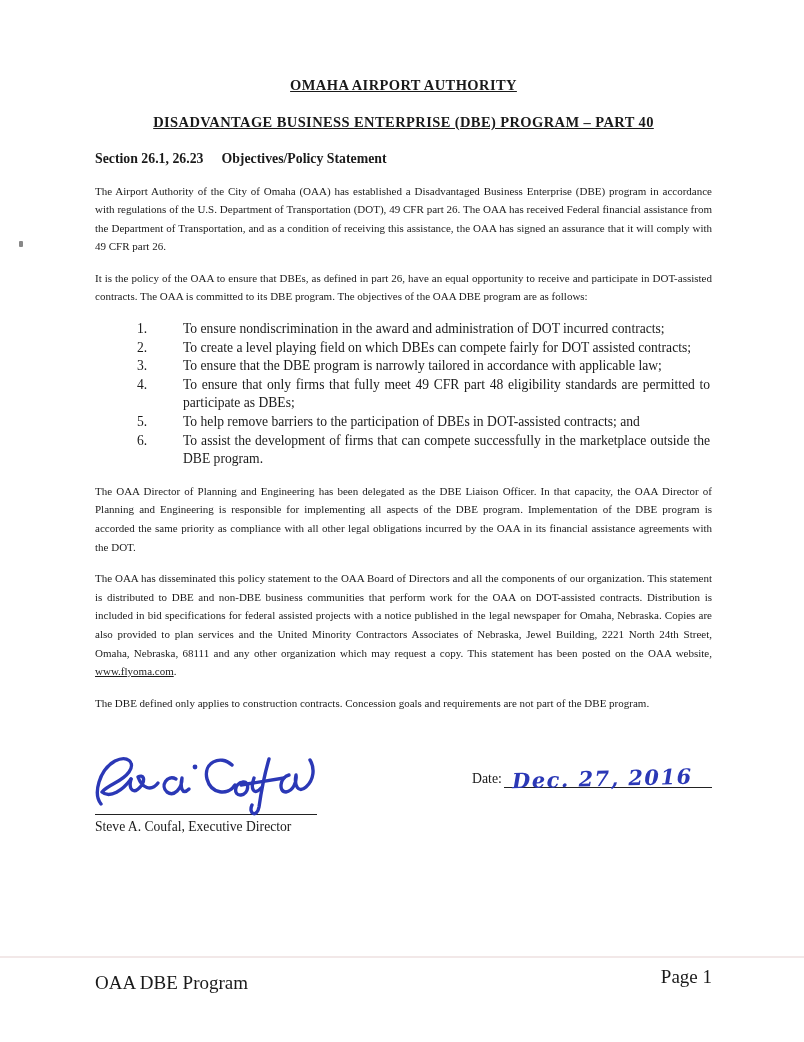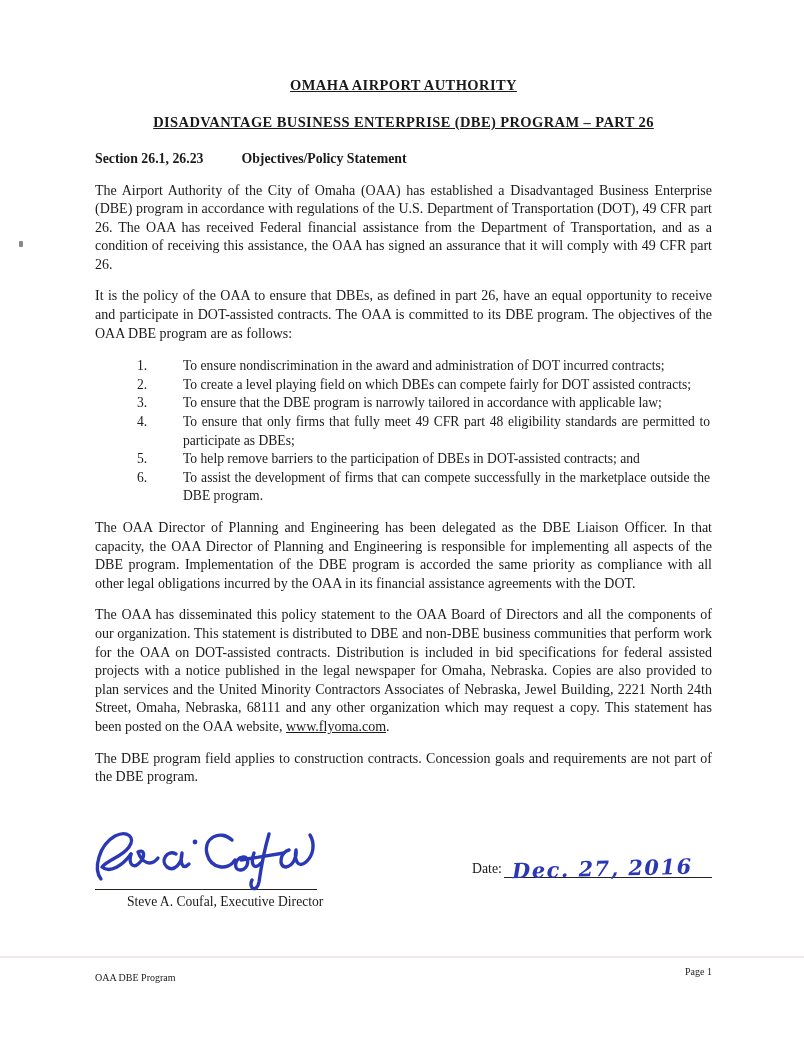--- a/index.html
+++ b/index.html
@@ -22,23 +22,23 @@
     text-decoration: underline;
     letter-spacing: 0.4px;
     margin: 0 0 19px 0;
   }
   .section-head {
     margin-top: 18px;
     font-weight: bold;
     font-size: 13.8px;
     line-height: 18.5px;
   }
-  .section-head .sec-title { margin-left: 38px; }
+  .section-head .sec-title { margin-left: 18px; }
   p.body-par {
-    font-size: 14px;
+    font-size: 11px;
     line-height: 18.6px;
     text-align: justify;
     margin: 13px 0 0 0;
   }
   .objectives { margin: 14px 0 0 42px; }
   .obj-row { display: flex; font-size: 13.6px; line-height: 18.6px; }
   .obj-num { width: 46px; flex: 0 0 46px; }
   .obj-text { flex: 1 1 auto; text-align: justify; padding-right: 2px; }
   .link-underline { text-decoration: underline; }
   .sig-row {
@@ -48,24 +48,24 @@
     justify-content: space-between;
   }
   .sig-left { width: 320px; }
   .sig-line-box {
     width: 222px;
     border-bottom: 1.6px solid #222;
     position: relative;
     height: 58px;
   }
   .sig-svg { position: absolute; left: -4px; bottom: -12px; }
-  .sig-printed { font-size: 13.6px; line-height: 18px; margin-top: 3px; margin-left: 32px; }
+  .sig-printed { font-size: 13.6px; line-height: 18px; margin-top: 3px; }
   .date-box {
     width: 240px;
-    margin-bottom: 33px;
+    margin-bottom: 48px;
     display: flex;
     align-items: flex-end;
   }
   .date-label { font-size: 13.8px; padding-bottom: 1px; }
   .date-line {
     flex: 1 1 auto;
     border-bottom: 1.4px solid #222;
     margin-left: 2px;
     position: relative;
     height: 30px;
@@ -95,35 +95,35 @@
     width: 4px; height: 6px;
     background: #555;
     border-radius: 1px;
     opacity: 0.7;
   }
   .footer {
     position: absolute;
     left: 95px; right: 92px; top: 966px;
     display: flex;
     justify-content: space-between;
-    font-size: 10px;
+    font-size: 19px;
     gap: 45px;
   }
   .footer-left { padding-top: 6px; }
   .footer-right { padding-top: 0; font-family: Liberation Serif, serif; }
 </style>
 </head>
 <body>
 
 <div class="page">
 
   <div class="speck"></div>
 
   <h1 class="doc-title">OMAHA AIRPORT AUTHORITY</h1>
-  <h1 class="doc-title">DISADVANTAGE BUSINESS ENTERPRISE (DBE) PROGRAM – PART 26</h1>
+  <h1 class="doc-title">DISADVANTAGE BUSINESS ENTERPRISE (DBE) PROGRAM – PART 40</h1>
 
   <div class="section-head">
     <span class="sec-num">Section 26.1, 26.23</span><span class="sec-title">Objectives/Policy Statement</span>
   </div>
 
   <p class="body-par">The Airport Authority of the City of Omaha (OAA) has established a Disadvantaged Business Enterprise (DBE) program in accordance with regulations of the U.S. Department of Transportation (DOT), 49 CFR part 26.  The OAA has received Federal financial assistance from the Department of Transportation, and as a condition of receiving this assistance, the OAA has signed an assurance that it will comply with 49 CFR part 26.</p>
 
   <p class="body-par">It is the policy of the OAA to ensure that DBEs, as defined in part 26, have an equal opportunity to receive and participate in DOT-assisted contracts.  The OAA is committed to its DBE program.  The objectives of the OAA DBE program are as follows:</p>
 
   <div class="objectives">
@@ -150,21 +150,21 @@
     <div class="obj-row">
       <span class="obj-num">6.</span>
       <div class="obj-text">To assist the development of firms that can compete successfully in the marketplace outside the DBE program.</div>
     </div>
   </div>
 
   <p class="body-par">The OAA Director of Planning and Engineering has been delegated as the DBE Liaison Officer.  In that capacity, the OAA Director of Planning and Engineering is responsible for implementing all aspects of the DBE program.  Implementation of the DBE program is accorded the same priority as compliance with all other legal obligations incurred by the OAA in its financial assistance agreements with the DOT.</p>
 
   <p class="body-par"><span>The OAA has disseminated this policy statement to the OAA Board of Directors and all the components of our organization.  This statement is distributed to DBE and non-DBE business communities that perform work for the OAA on DOT-assisted contracts.  Distribution is included in bid specifications for federal assisted projects with a notice published in the legal newspaper for Omaha, Nebraska.  Copies are also provided to plan services and the United Minority Contractors Associates of Nebraska, Jewel Building, 2221 North 24th Street, Omaha, Nebraska, 68111 and any other organization which may request a copy.  This statement has been posted on the OAA website, </span><span class="link-underline">www.flyoma.com</span><span>.</span></p>
 
-  <p class="body-par">The DBE program field applies to construction contracts.  Concession goals and requirements are not part of the DBE program.</p>
+  <p class="body-par">The DBE defined only applies to construction contracts.  Concession goals and requirements are not part of the DBE program.</p>
 
   <div class="sig-row">
     <div class="sig-left">
       <div class="sig-line-box">
         <svg class="sig-svg" width="235" height="74" viewBox="0 0 235 74" fill="none">
           <g stroke="#2b38b6" stroke-width="3.4" stroke-linecap="round" stroke-linejoin="round" fill="none">
             <path d="M10,52 C2,42 8,18 24,9 C36,3 45,10 38,20 C31,30 18,32 11,40 C19,47 32,38 40,27"></path>
             <path d="M40,27 C37,38 43,43 50,34 C55,27 52,22 47,25 C51,36 60,40 67,31"></path>
             <path d="M85,27 C76,22 69,34 76,40 C83,45 91,37 91,26 C89,35 91,44 98,37"></path>
             <circle cx="104" cy="15" r="2.4" fill="#2b38b6" stroke="none"></circle>

